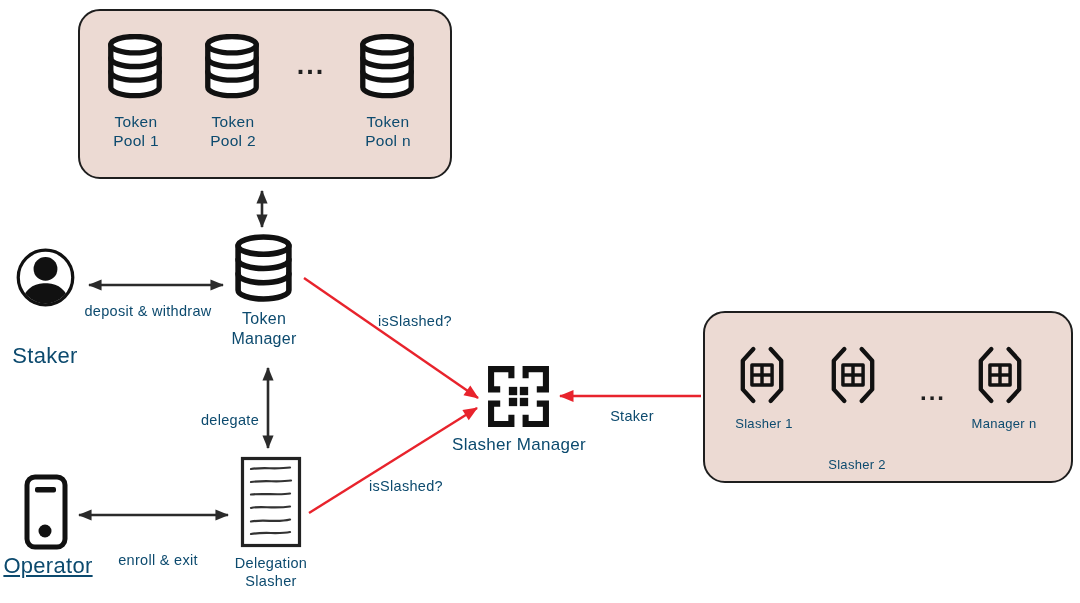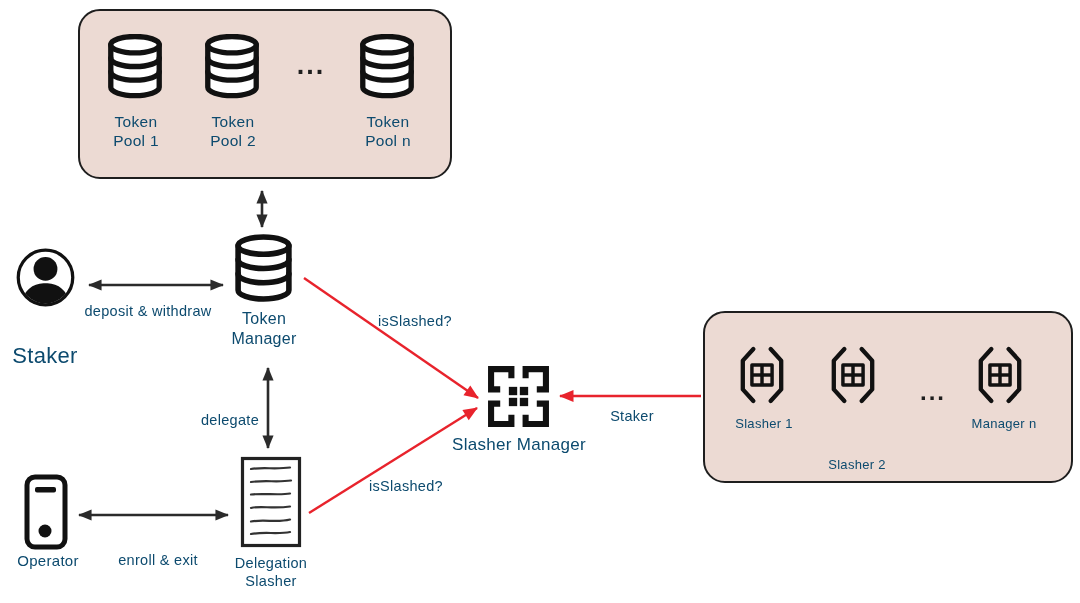--- a/index.html
+++ b/index.html
@@ -24,21 +24,21 @@
     transform:translateX(-50%);
     text-align:center;
     white-space:pre-line;
     color:#0c4a6e;
     letter-spacing:0.3px;
     line-height:1.25;
   }
   .lbl-node  { font-size:16px; }
   .lbl-edge  { font-size:14.5px; }
   .lbl-big   { font-size:22px; }
-  .lbl-med   { font-size:15px; }
+  .lbl-med   { font-size:22px;text-decoration:underline; }
   .lbl-sm    { font-size:13px; }
   .lbl-smgr  { font-size:17px; }
   .dots {
     position:absolute;
     transform:translateX(-50%);
     font-size:27px;
     font-weight:bold;
     letter-spacing:2px;
     color:#1e1e1e;
   }

